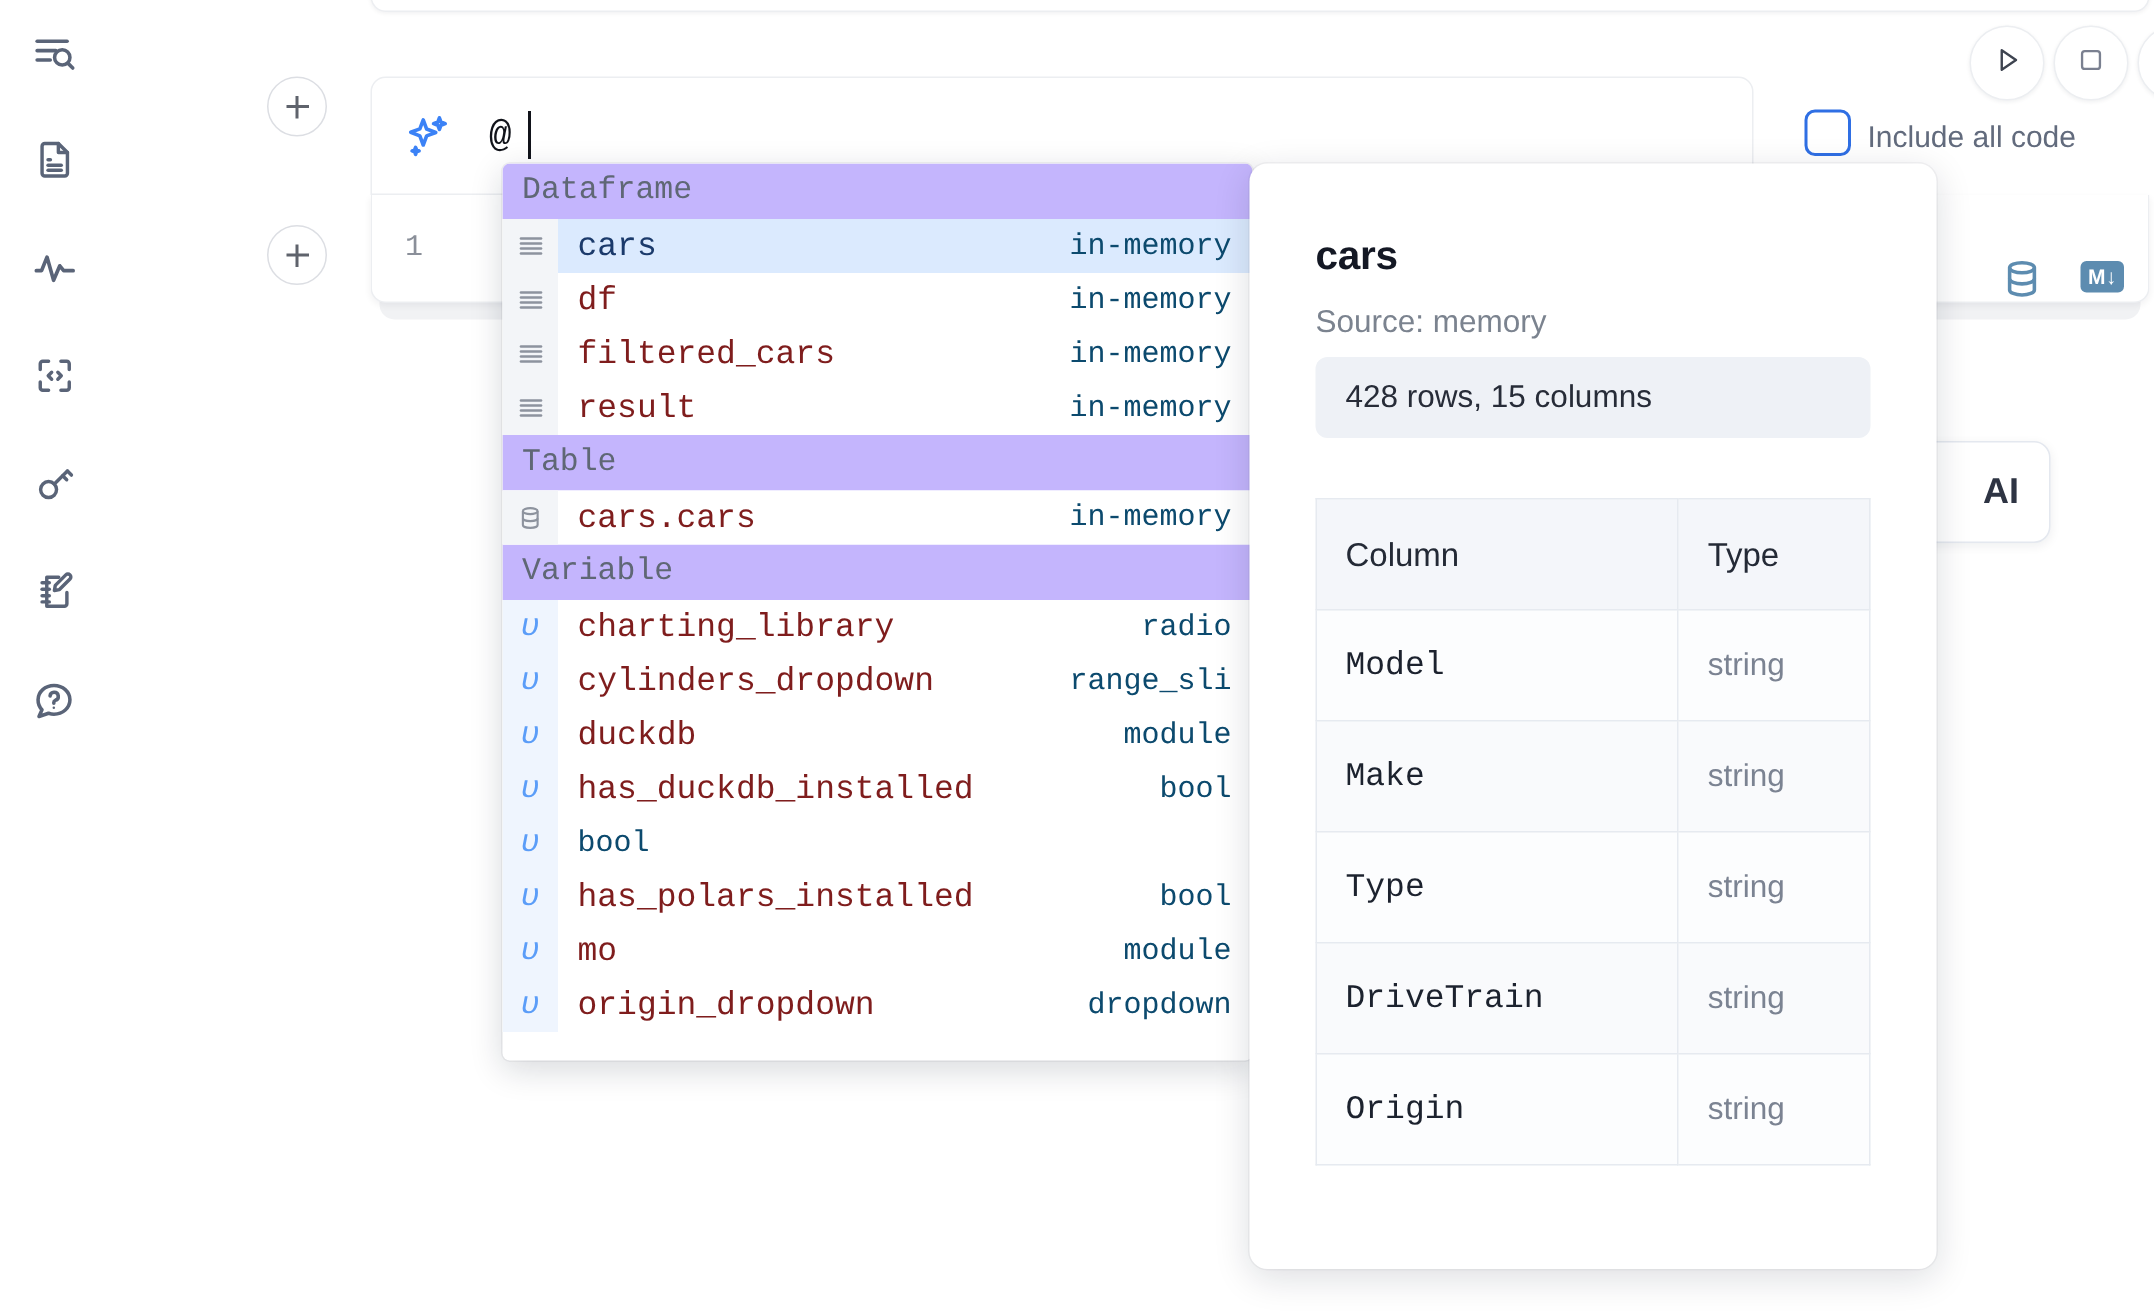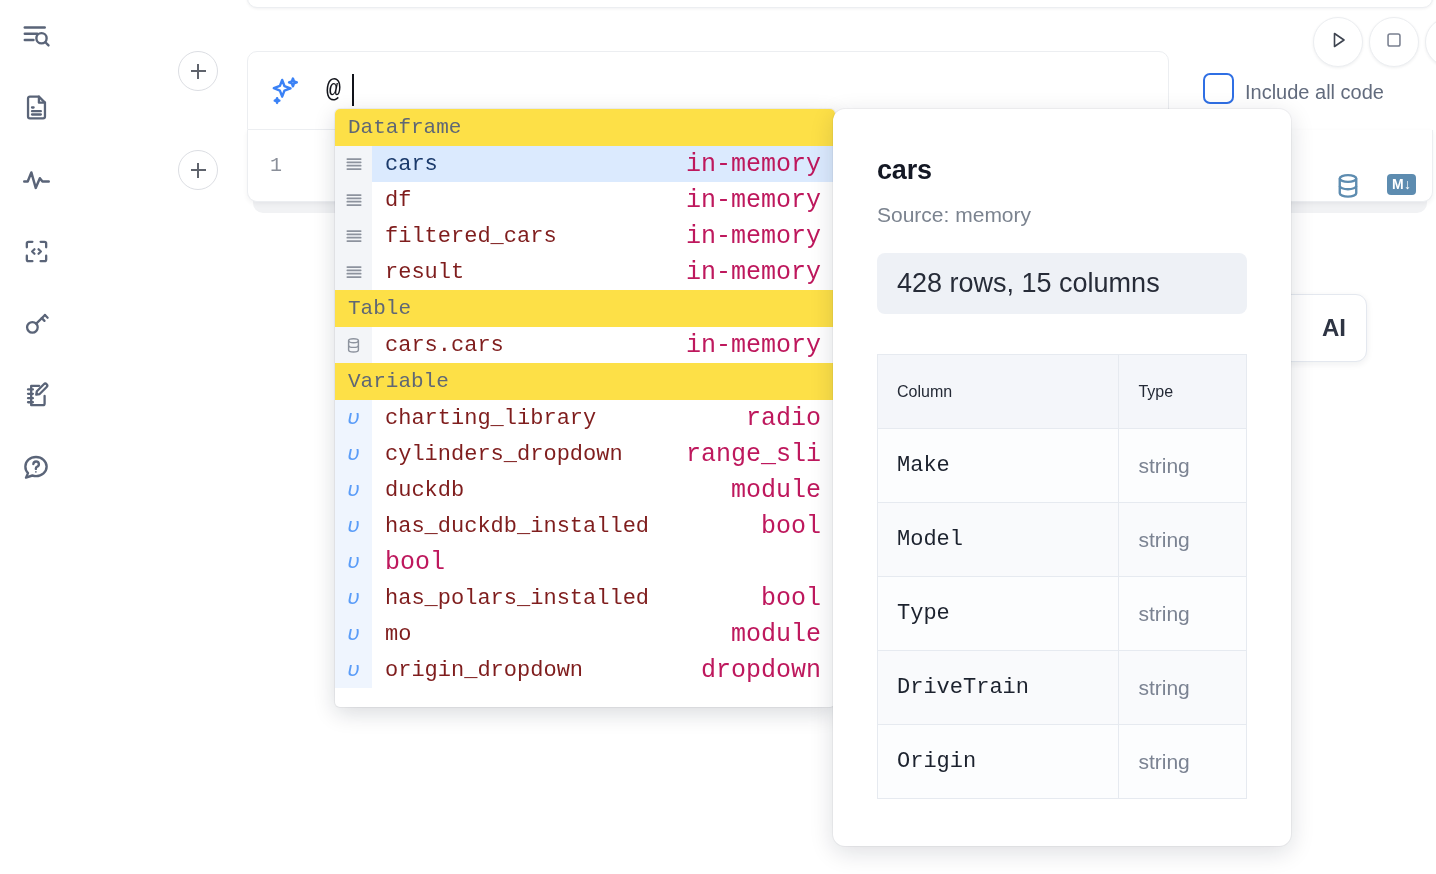--- a/index.html
+++ b/index.html
@@ -111,60 +111,60 @@
 
   
   .dropdown {
     position:absolute; left:335px; top:109px; width:500px; height:598px;
     background:#fff; border-radius:5px; overflow:hidden;
     box-shadow:0 6px 22px rgba(15,23,42,.16), 0 0 0 1px rgba(15,23,42,.05);
     font-family:"Liberation Mono", monospace;
   }
   .dd-group {
     height:37px; line-height:37px; padding-left:13px;
-    background:#fde047; color:#5f6775; font-size:21px;
+    background:#c4b5fd; color:#5f6775; font-size:21px;
   }
   .dd-item {
     position:relative; height:36px; display:flex; align-items:center;
     background:#fff; cursor:pointer;
   }
   .dd-item.sel .dd-name-wrap { background:#dbeafe; }
   .dd-gutter {
     width:37px; height:36px; flex:0 0 37px;
     display:flex; align-items:center; justify-content:center;
     background:#f3f5f8;
   }
   .dd-gutter.var { background:#eff5fe; }
   .dd-name-wrap {
     flex:1 1 auto; height:36px; display:flex; align-items:center;
     justify-content:space-between; padding:0 14px 0 13px;
   }
   .dd-name { font-size:22px; color:#7f1d1d; white-space:nowrap; }
   .dd-item.sel .dd-name { color:#1b3a6b; }
-  .dd-type { font-size:25px; color:#be185d; white-space:nowrap; }
+  .dd-type { font-size:20px; color:#0c4a6e; white-space:nowrap; }
   .var-glyph { font-size:21px; color:#5b9df8; font-style:italic; }
 
   
   .preview {
     position:absolute; left:833px; top:109px; width:458px; height:737px;
     background:#fff; border-radius:12px; overflow:hidden;
     box-shadow:0 6px 24px rgba(15,23,42,.14), 0 0 0 1px rgba(15,23,42,.045);
     padding:46px 44px 0 44px;
   }
   .pv-title { font-size:27px; font-weight:700; color:#141824; letter-spacing:-.2px; }
   .pv-source { margin-top:17px; font-size:21px; color:#7b838f; }
   .pv-stats {
-    margin-top:26px; background:#eef1f6; border-radius:8px;
-    padding:15px 20px; font-size:27px; color:#272c38;
+    margin-top:11px; background:#eef1f6; border-radius:8px;
+    padding:15px 20px; font-size:21px; color:#272c38;
   }
   .pv-table { margin-top:40px; width:100%; border-collapse:collapse; }
   .pv-table th, .pv-table td {
     border:1px solid #e6eaf0; text-align:left; padding:20px 19px; height:74px;
   }
-  .pv-table th { background:#f4f6fa; font-size:16px; font-weight:400; color:#242a36; }
+  .pv-table th { background:#f4f6fa; font-size:22px; font-weight:400; color:#242a36; }
   .pv-table td.colname {
     font-family:"Liberation Mono", monospace; font-size:22px; color:#1c222e;
     background:#fcfdfe;
   }
   .pv-table td.coltype { font-size:21px; color:#7b8392; background:#fcfdfe; }
   .pv-table tr:nth-child(even) td { background:#f9fafc; }
 </style>
 </head>
 <body>
 
@@ -460,25 +460,25 @@
     <div class="pv-stats">428 rows, 15 columns</div>
     <table class="pv-table">
       <thead>
           <tr>
         <th>Column</th>
         <th>Type</th>
       </tr>
         </thead>
       <tbody id="pv-rows">
           <tr>
-            <td class="colname">Make</td>
+            <td class="colname">Model</td>
             <td class="coltype">string</td>
           </tr>
           <tr>
-            <td class="colname">Model</td>
+            <td class="colname">Make</td>
             <td class="coltype">string</td>
           </tr>
           <tr>
             <td class="colname">Type</td>
             <td class="coltype">string</td>
           </tr>
           <tr>
             <td class="colname">DriveTrain</td>
             <td class="coltype">string</td>
           </tr>

